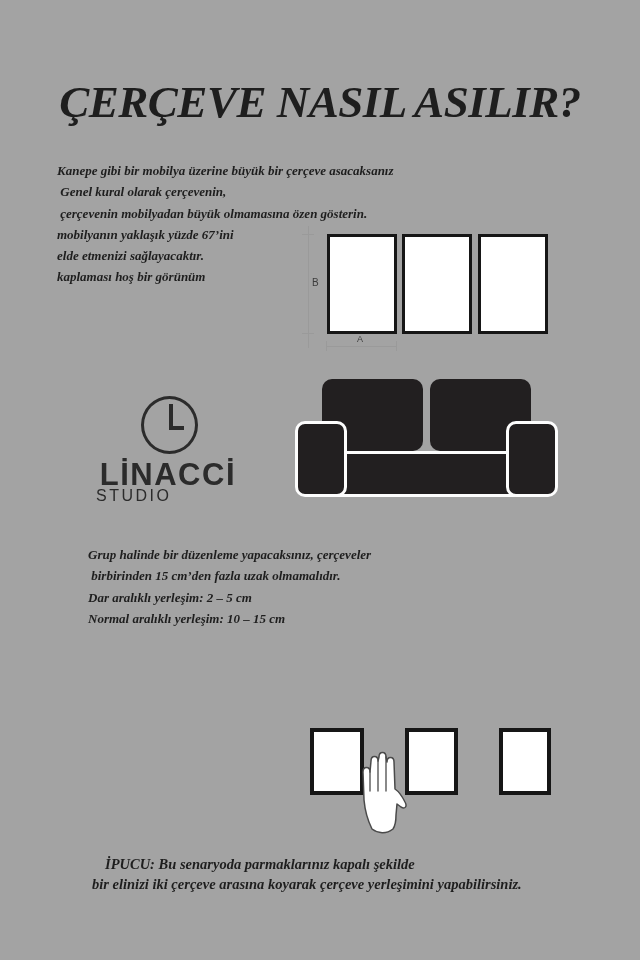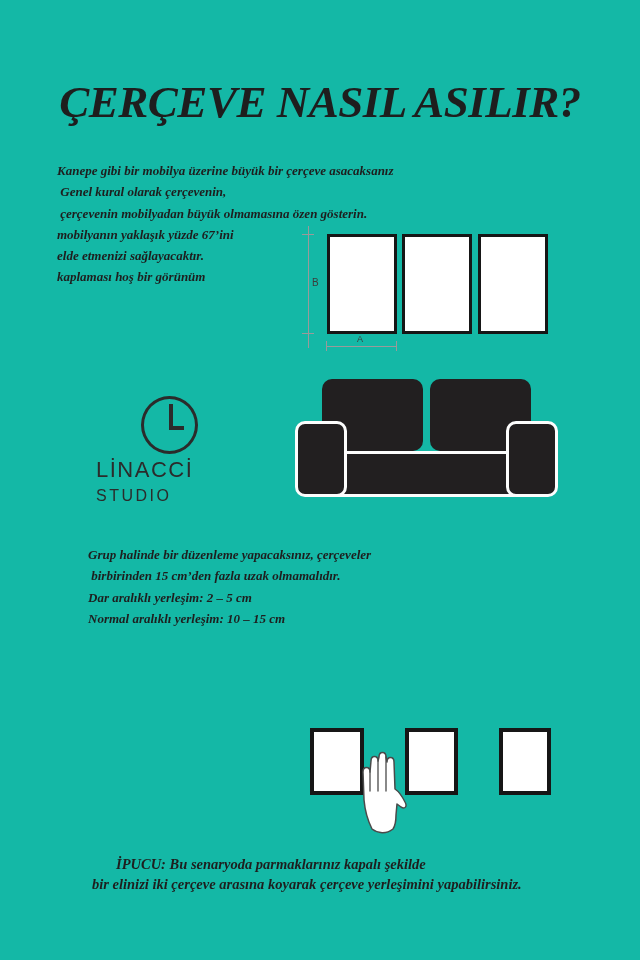--- a/index.html
+++ b/index.html
@@ -1,49 +1,49 @@
 <!DOCTYPE html>
 <html><head>
 <meta charset="utf-8">
 <style>
   html,body{margin:0;padding:0;background:#ffffff;}
-  #canvas{position:relative;width:640px;height:960px;background:#14b8a6;overflow:hidden;
+  #canvas{position:relative;width:640px;height:960px;background:#a3a3a3;overflow:hidden;
           font-family:"Liberation Serif",serif;color:#1e1e1e;}
   .abs{position:absolute;}
 
   
   .title{left:0;top:76px;width:640px;text-align:center;font-style:italic;font-weight:700;
          font-size:45px;letter-spacing:-0.5px;white-space:pre;}
   .para{font-style:italic;font-weight:700;font-size:13px;line-height:21.3px;}
   .para .line{white-space:pre;}
   .intro{left:57px;top:160px;}
   .spacing{left:88px;top:544px;}
   .tip{left:92px;top:854px;font-style:italic;font-weight:700;font-size:14.5px;line-height:20px;}
   .tip .line{white-space:pre;}
-  .tip .line1{margin-left:24px;}
+  .tip .line1{margin-left:13px;}
 
   
   .frame-top{box-sizing:border-box;width:70px;height:100px;border:3px solid #161616;background:#fff;top:234px;}
   .dim-v{left:308px;top:226px;width:1px;height:122px;background:#9a9a9a;}
   .dim-tick-h{width:12px;height:1px;background:#9a9a9a;left:302px;}
   .dim-h{left:326px;top:346px;width:71px;height:1px;background:#9a9a9a;}
   .dim-tick-v{width:1px;height:10px;background:#9a9a9a;top:341px;}
   .dim-label{font-family:"Liberation Sans",sans-serif;font-style:normal;font-weight:400;
              color:#3c3c3c;}
   .label-b{left:312px;top:277px;font-size:10px;}
   .label-a{left:357px;top:334px;font-size:9px;}
 
   
   .logo-circle{left:141px;top:396px;width:57px;height:58px;border:3.5px solid #2b2b2b;
                border-radius:50%;box-sizing:border-box;background:transparent;}
   .clock-v{left:169px;top:404px;width:3.5px;height:26px;background:#2b2b2b;}
   .clock-h{left:169px;top:426px;width:15px;height:3.5px;background:#2b2b2b;}
-  .logo-name{left:96px;top:457px;width:140px;text-align:left;
-             font-family:"Liberation Sans",sans-serif;font-style:normal;font-weight:400;
-             font-size:22px;letter-spacing:1.5px;color:#2b2b2b;white-space:nowrap;}
+  .logo-name{left:96px;top:457px;width:140px;text-align:right;
+             font-family:"Liberation Sans",sans-serif;font-style:normal;font-weight:700;
+             font-size:31px;letter-spacing:1.5px;color:#2b2b2b;white-space:nowrap;}
   .logo-sub{left:96px;top:487px;width:140px;text-align:left;
             font-family:"Liberation Sans",sans-serif;font-style:normal;font-weight:400;
             font-size:16px;letter-spacing:2.5px;color:#2b2b2b;}
 
   
   .sofa-part{background:#221f20;box-sizing:border-box;}
   .back-l{left:322px;top:379px;width:101px;height:72px;border-radius:10px;z-index:1;}
   .back-r{left:430px;top:379px;width:101px;height:72px;border-radius:10px;z-index:1;}
   .seat{left:322px;top:451px;width:204px;height:46px;border:3px solid #fdfdfd;border-radius:12px;z-index:2;}
   .arm-l{left:295px;top:421px;width:52px;height:76px;border:3px solid #fdfdfd;border-radius:10px;z-index:3;}

